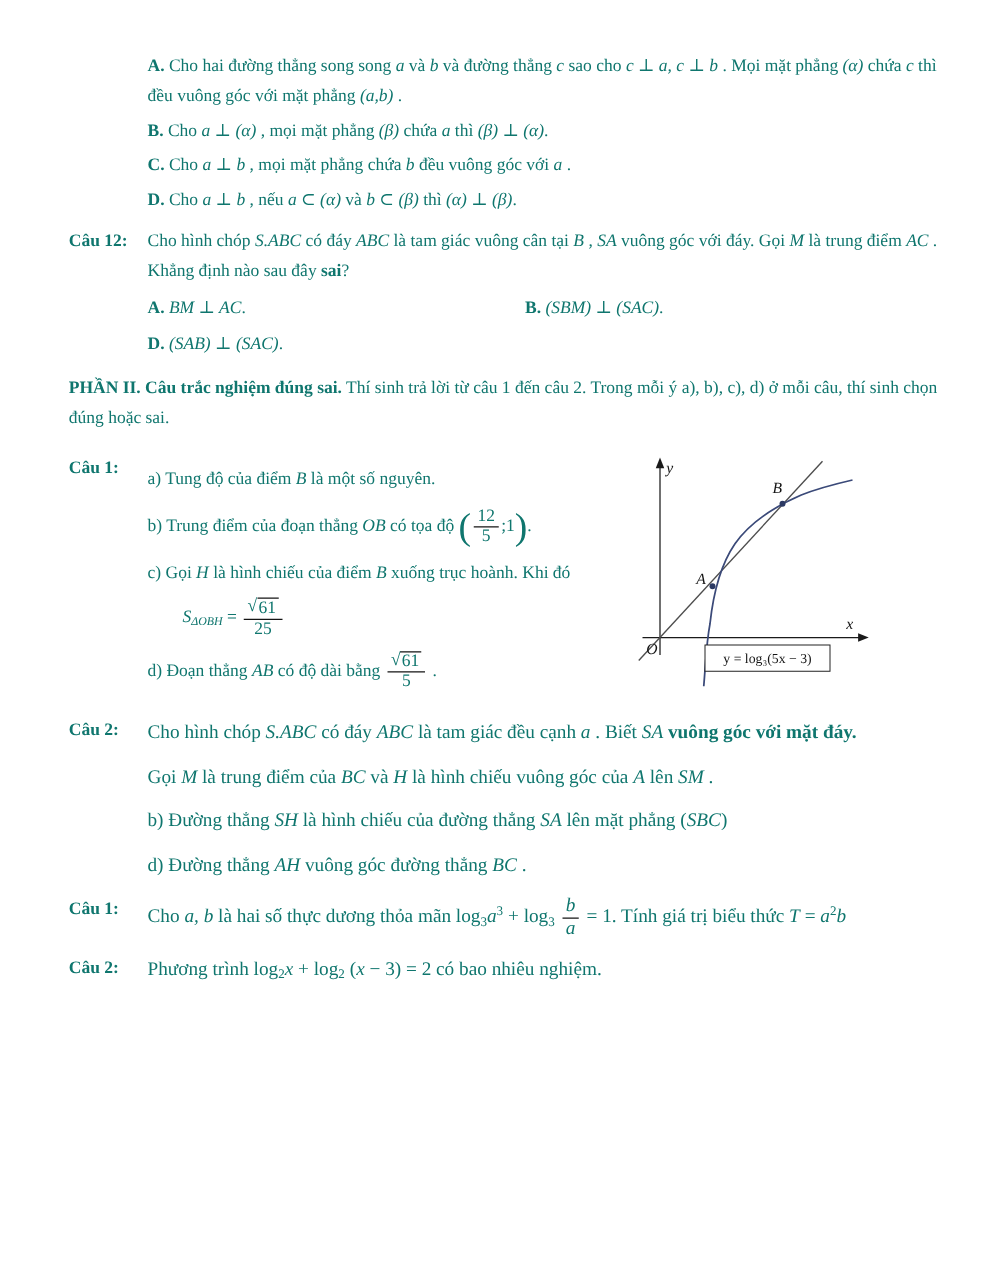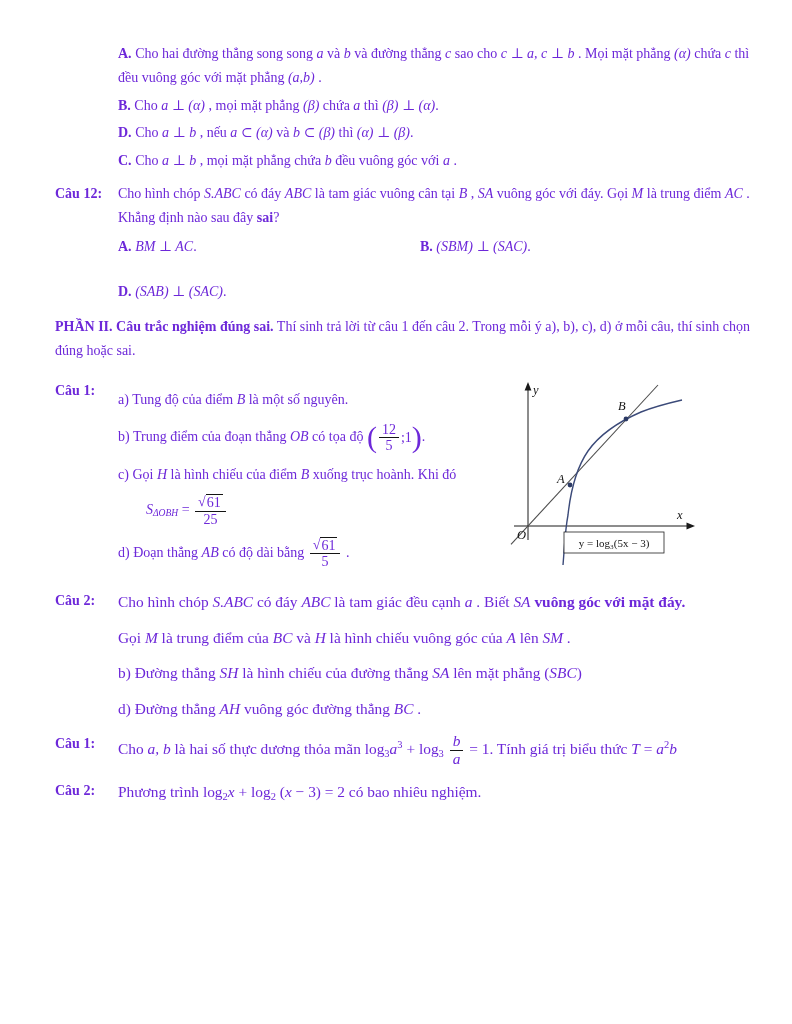--- a/index.html
+++ b/index.html
@@ -1,38 +1,38 @@
 <!DOCTYPE html>
 <html><head>
 <meta charset="utf-8">
 <style>
   *{box-sizing:border-box;}
   html,body{margin:0;padding:0;background:#ffffff;}
   .page{
-    width:792px;height:1024px;margin:0 auto;background:#fff;color:#6d28d9;
+    width:792px;height:1024px;margin:0 auto;background:#fff;color:#0f766e;
     font-family:"Liberation Serif","DejaVu Serif",serif;
     font-size:14px;line-height:1.7;
     padding:42px 42px 30px 55px;position:relative;overflow:hidden;
   }
   p,section,div{margin:0;padding:0;}
   .mi{font-style:italic;}
   .mb{font-weight:bold;}
   sub,sup{font-size:0.68em;line-height:0;}
   sub{vertical-align:-0.25em;}
   sup{vertical-align:0.55em;}
 
   .top-opts{margin-left:63px;}
   .opt-line{margin:0 0 4px 0;}
   .opt-label{font-weight:bold;}
 
   .q-row{display:flex;align-items:flex-start;margin-top:9px;}
   .q-label{flex:0 0 63px;font-weight:bold;font-size:14px;font-family:Liberation Serif, serif;}
   .q-body{flex:1 1 auto;min-width:0;}
 
-  .opt-grid{display:grid;grid-template-columns:302px 1fr;row-gap:22px;margin-top:5px;}
+  .opt-grid{display:grid;grid-template-columns:302px 1fr;row-gap:6px;margin-top:5px;}
 
   .section-head{margin-top:11px;}
 
   
   .frac{display:inline-block;vertical-align:middle;text-align:center;line-height:1.1;margin:0 2px;}
   .frac .num{display:block;border-bottom:1px solid #141414;padding:0 3px 0 3px;}
   .frac .den{display:block;padding:0 3px;}
   .sqrt{display:inline-block;white-space:nowrap;}
   .sqrt .rad{display:inline-block;transform:translateY(-1px);}
   .sqrt .radicand{display:inline-block;border-top:1px solid #141414;padding:0 2px 0 1px;}
@@ -64,26 +64,26 @@
   <section class="top-opts">
     <p class="opt-line">
       <span class="opt-label">A.</span>
       <span>Cho hai đường thẳng song song <span class="mi">a</span> và <span class="mi">b</span> và đường thẳng <span class="mi">c</span> sao cho <span class="mi">c ⊥ a, c ⊥ b</span> . Mọi mặt phẳng <span class="mi">(α)</span> chứa <span class="mi">c</span> thì đều vuông góc với mặt phẳng <span class="mi">(a,b)</span> .</span>
     </p>
     <p class="opt-line">
       <span class="opt-label">B.</span>
       <span>Cho <span class="mi">a ⊥ (α)</span> , mọi mặt phẳng <span class="mi">(β)</span> chứa <span class="mi">a</span> thì <span class="mi">(β) ⊥ (α)</span>.</span>
     </p>
     <p class="opt-line">
+      <span class="opt-label">C.</span>
+      <span>Cho <span class="mi">a ⊥ b</span> , mọi mặt phẳng chứa <span class="mi">b</span> đều vuông góc với <span class="mi">a</span> .</span>
+    </p>
+    <p class="opt-line">
       <span class="opt-label">D.</span>
       <span>Cho <span class="mi">a ⊥ b</span> , nếu <span class="mi">a ⊂ (α)</span> và <span class="mi">b ⊂ (β)</span> thì <span class="mi">(α) ⊥ (β)</span>.</span>
-    </p>
-    <p class="opt-line">
-      <span class="opt-label">C.</span>
-      <span>Cho <span class="mi">a ⊥ b</span> , mọi mặt phẳng chứa <span class="mi">b</span> đều vuông góc với <span class="mi">a</span> .</span>
     </p>
   </section>
 
   <section class="q-row">
     <div class="q-label">Câu 12:</div>
     <div class="q-body">
       <div>Cho hình chóp <span class="mi">S.ABC</span> có đáy <span class="mi">ABC</span> là tam giác vuông cân tại <span class="mi">B</span> , <span class="mi">SA</span> vuông góc với đáy. Gọi <span class="mi">M</span> là trung điểm <span class="mi">AC</span> . Khẳng định nào sau đây <span class="mb">sai</span>?</div>
       <div class="opt-grid">
         <div class="opt-cell">
           <span class="opt-label">A.</span>

